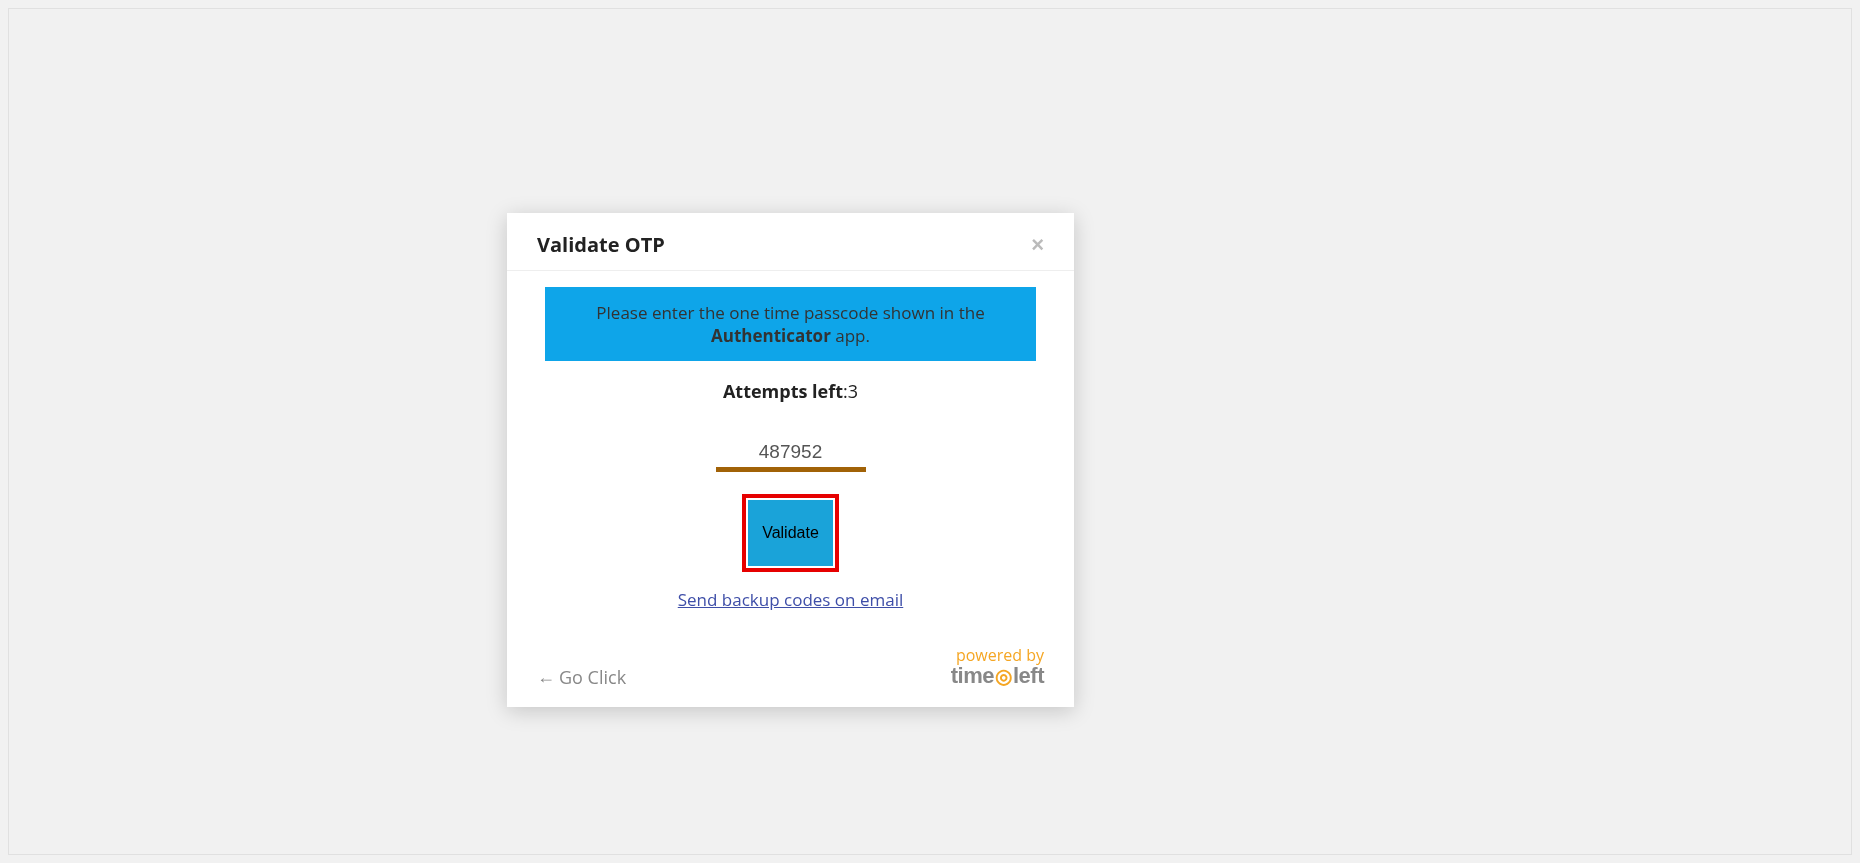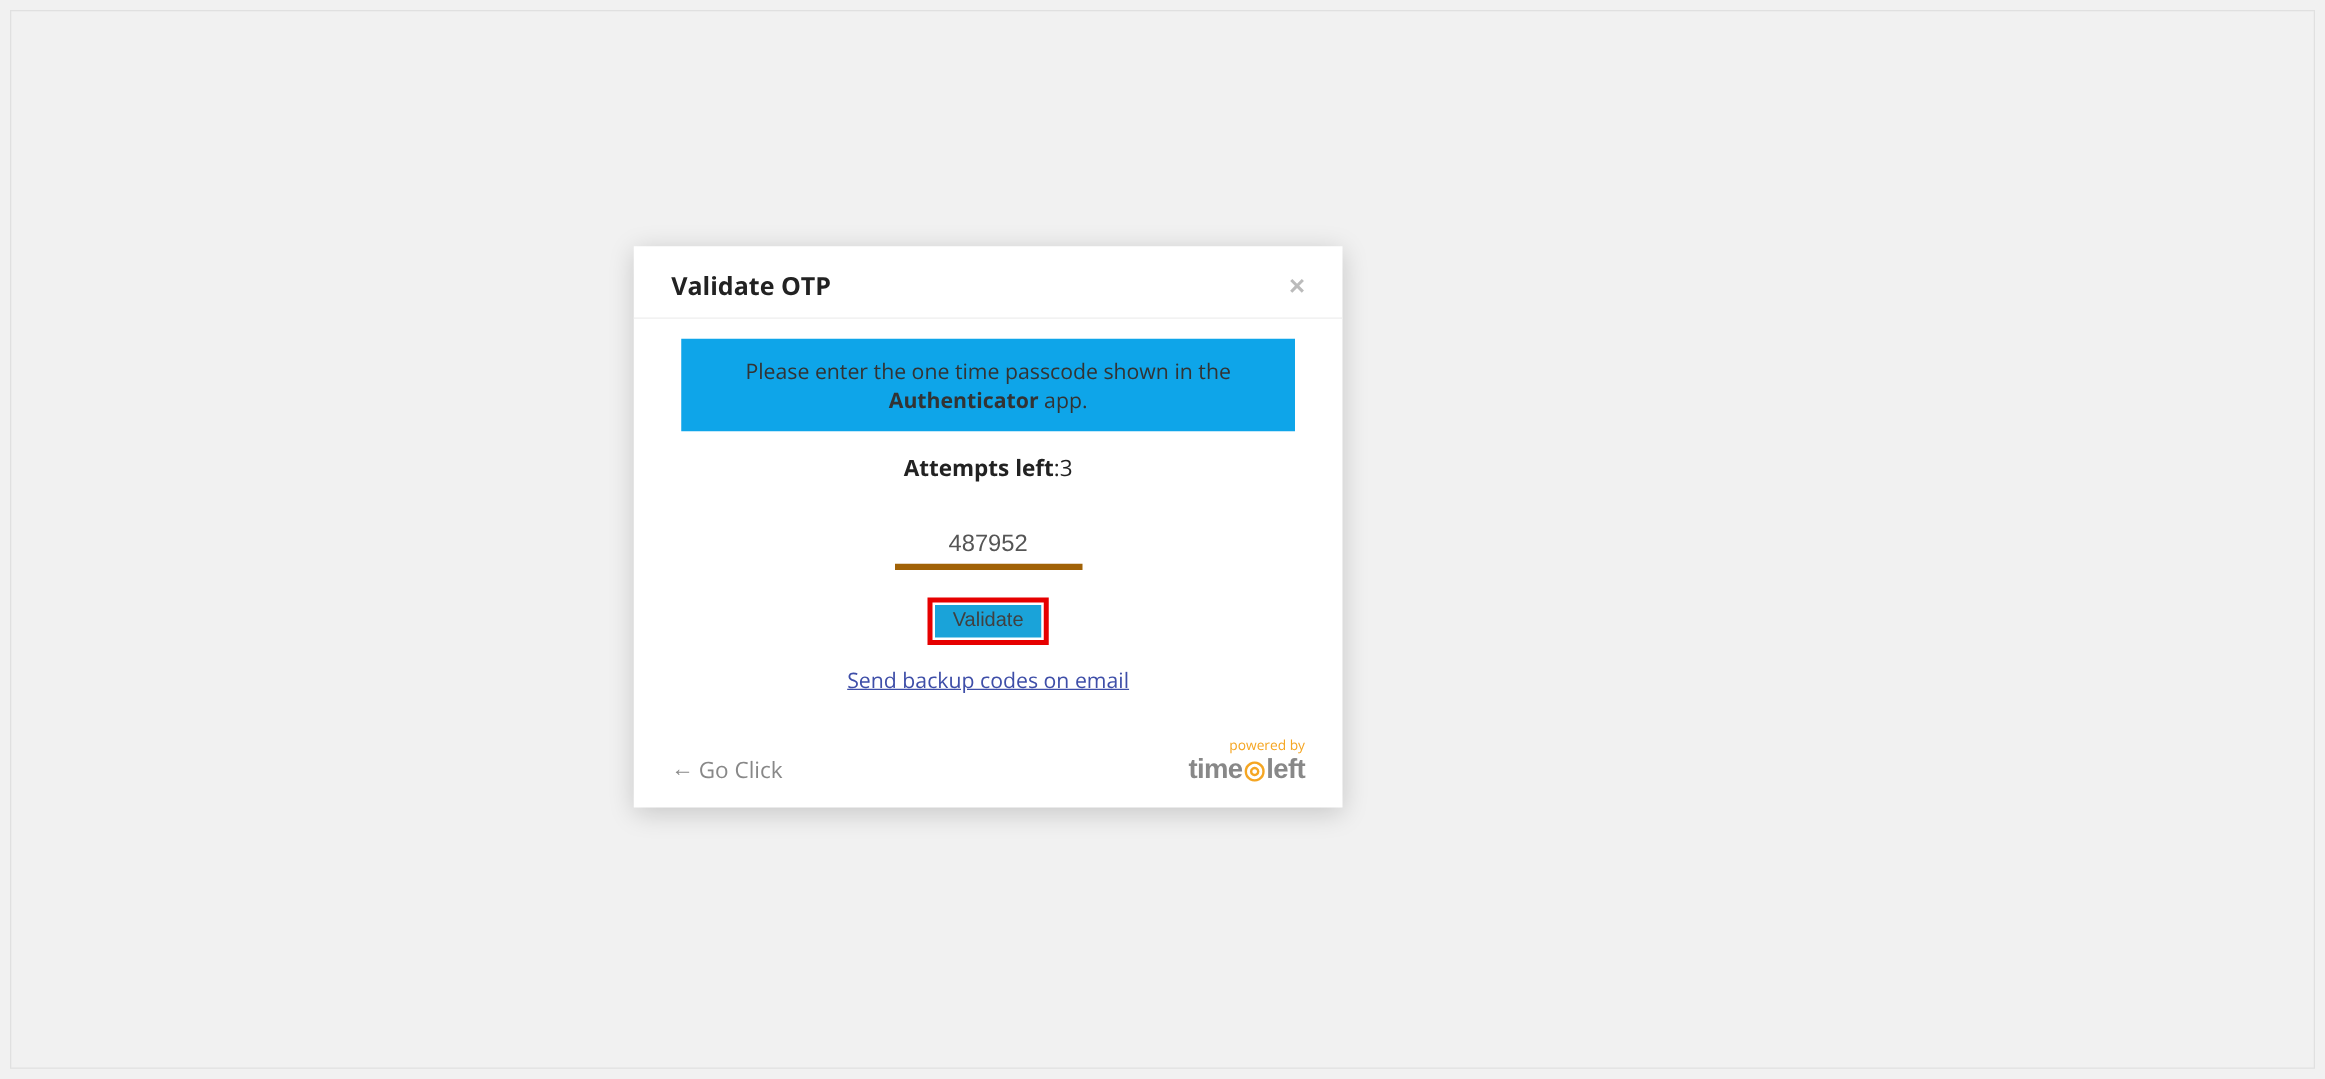--- a/index.html
+++ b/index.html
@@ -14,21 +14,21 @@
     position: absolute;
     top: 8px;
     left: 8px;
     right: 8px;
     bottom: 8px;
     background: #f1f1f1;
     border: 1px solid #e0e0e0;
   }
   .modal {
     position: absolute;
-    top: 188px;
+    top: 204px;
     left: 498px;
     width: 567px;
     background: #fff;
     box-shadow: 0 4px 20px rgba(0,0,0,0.18);
     padding: 0;
   }
   .modal-header {
     display: flex;
     justify-content: space-between;
     align-items: center;
@@ -92,24 +92,24 @@
     justify-content: center;
     margin-bottom: 16px;
   }
   .validate-highlight {
     border: 4px solid #e60000;
     padding: 2px;
     display: inline-block;
   }
   .validate-btn {
     background: #1aa3d9;
-    color: #404040;
+    color: #000000;
     border: none;
     font-size: 16px;
-    padding: 4px 14px;
+    padding: 24px 14px;
     cursor: pointer;
   }
   .link-row {
     text-align: center;
     margin-bottom: 10px;
     margin-top: 10px;
   }
   .link-row a {
     color: #3e4ea8;
     font-size: 17px;
@@ -131,21 +131,21 @@
     align-items: center;
     gap: 4px;
   }
   .go-back-arrow {
     font-size: 18px;
     position: relative;
     top: -1px;
   }
   .powered-by {
     text-align: right;
-    font-size: 11px;
+    font-size: 16px;
     color: #f5a623;
     line-height: 1;
   }
   .mini-orange {
     font-family: Arial, sans-serif;
     font-size: 22px;
     font-weight: 700;
     color: #888;
     letter-spacing: -0.5px;
     display: flex;

